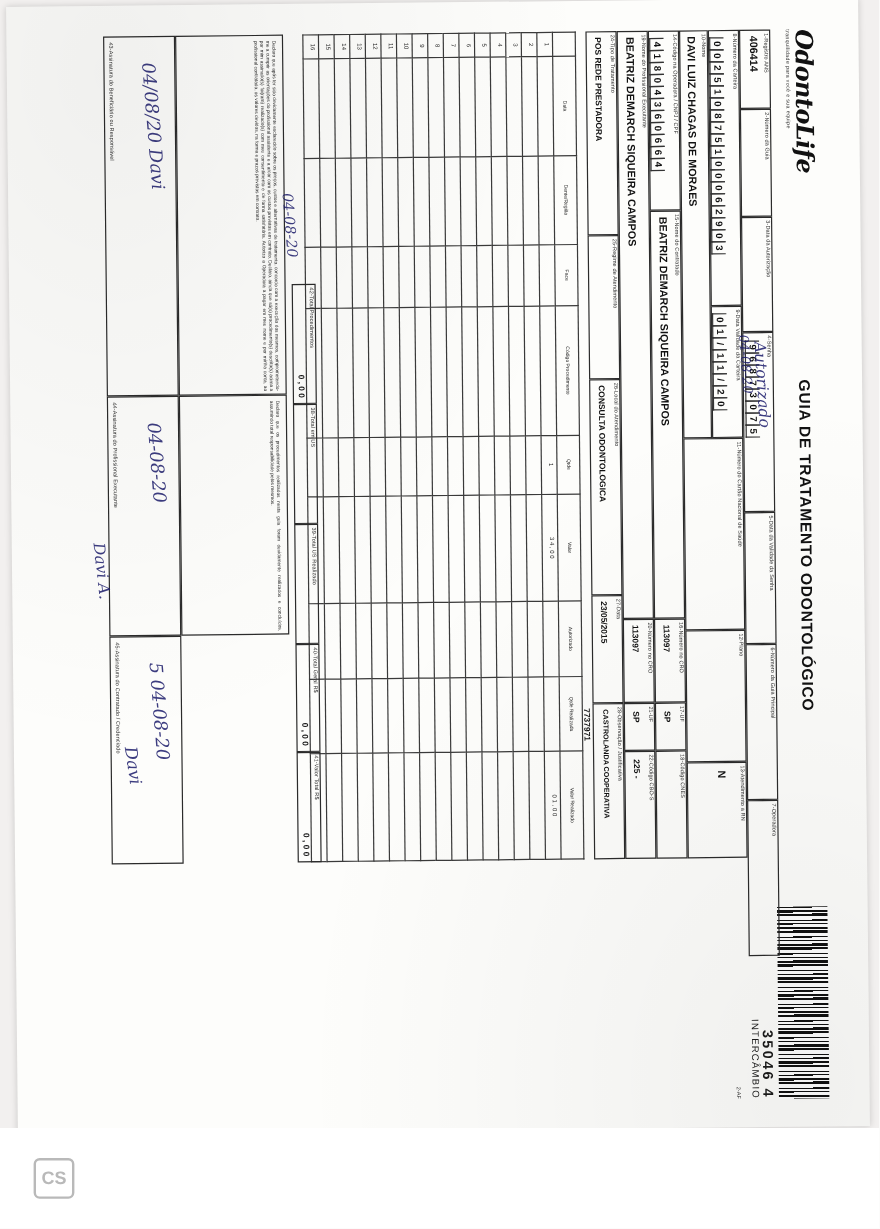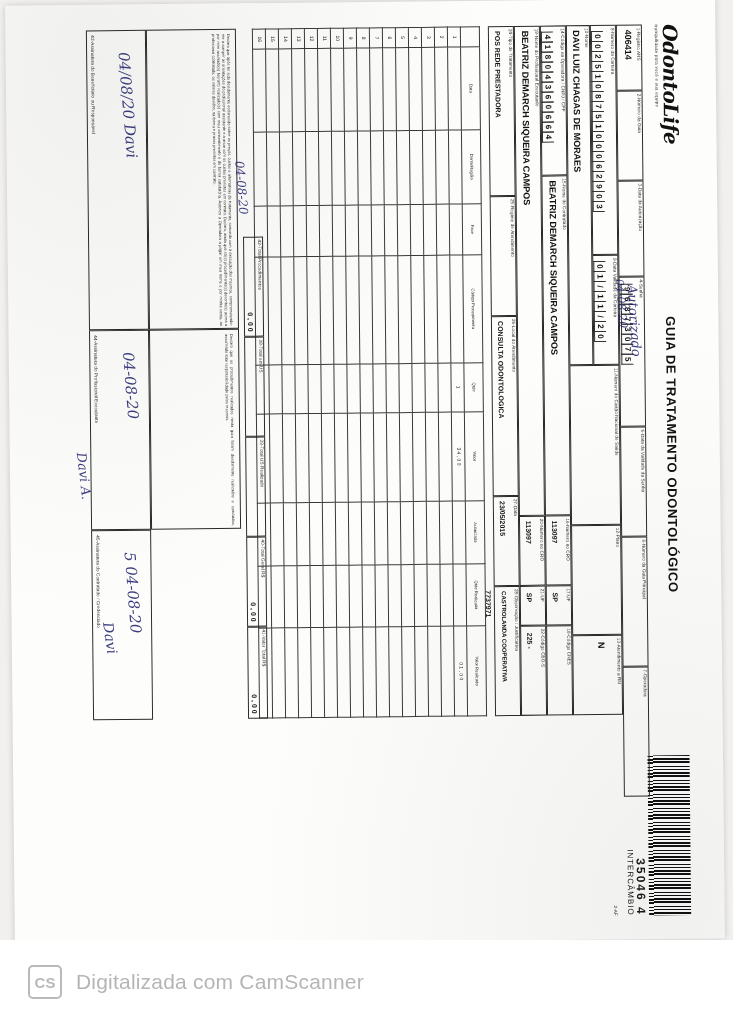--- a/index.html
+++ b/index.html
@@ -696,16 +696,15 @@
         <div class="sig" style="left:600px; top:575px; font-size:14px; transform:rotate(-8deg);">Davi</div>
         <div class="sig" style="left:140px; top:440px; font-size:12px; transform:rotate(-4deg);">04-08-20</div>
         <div class="sig" style="left:430px; top:600px; font-size:13px; transform:rotate(-6deg);">Davi A.</div>
 
       </div>
     </div>
   </div>
 
   <div id="cs-bar">
     <div id="cs-logo">CS</div>
-    <div id="cs-text">Digitalizada com CamScanner</div>
   </div>
 
 </div>
 
 </body></html>

